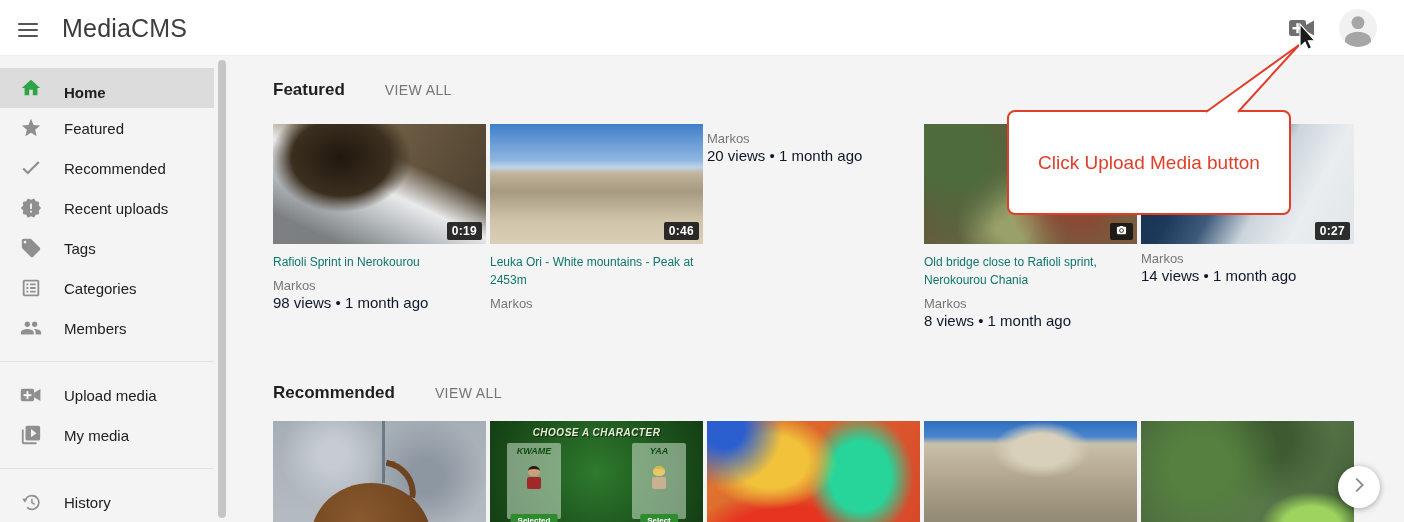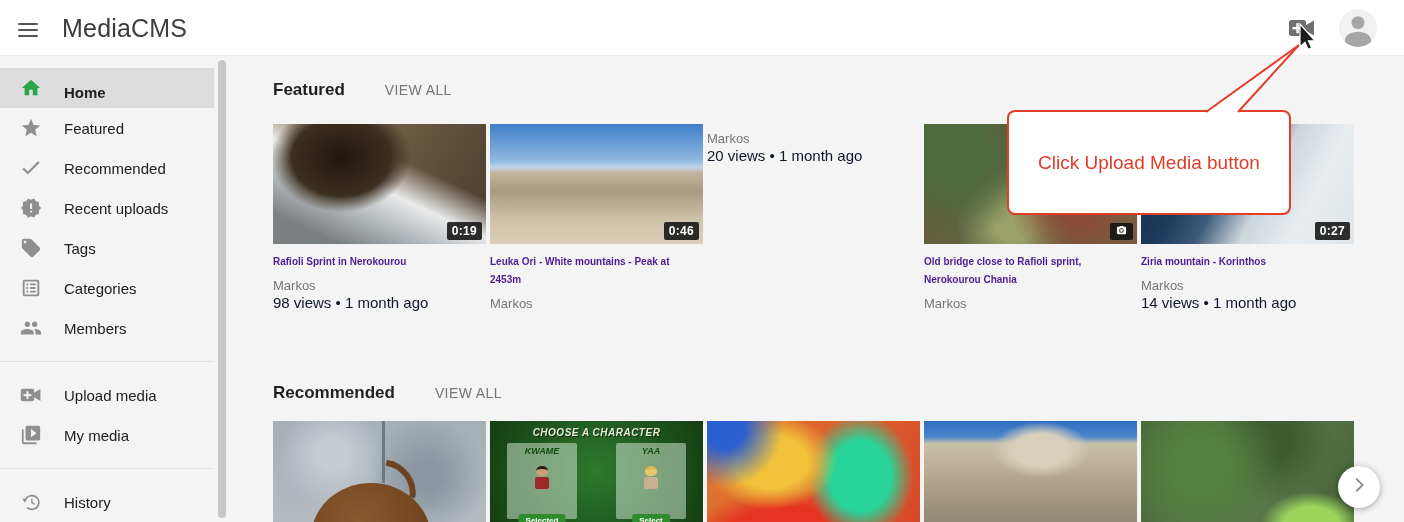--- a/index.html
+++ b/index.html
@@ -58,21 +58,21 @@
   .sec2 .row { margin-top:18px; }
 
   .card { width:213px; flex:0 0 213px; }
   .thumb { position:relative; width:213px; height:120px; cursor:pointer; overflow:hidden; }
   .dur {
     position:absolute; right:4px; bottom:4px; background:rgba(18,18,18,.88); color:#fff;
     font-size:12px; font-weight:700; padding:2px 5px; border-radius:2px; letter-spacing:.3px;
   }
   .dur.cam { padding:2px 5px 1px; }
   .card .title {
-    margin-top:9px; font-size:10px; font-weight:700; color:#4c1d95; line-height:18px; cursor:pointer;
+    margin-top:9px; font-size:12px; font-weight:400; color:#0f766e; line-height:18px; cursor:pointer;
     display:-webkit-box; -webkit-line-clamp:2; -webkit-box-orient:vertical; overflow:hidden;
   }
   .card .author { margin-top:6px; font-size:13px; color:#767676; line-height:17px; cursor:pointer; }
   .card .meta { font-size:15px; color:#0f172a; line-height:17px; }
 
   
   .t-f1 { background:
     radial-gradient(ellipse 90px 70px at 32% 28%, #20170e 0%, #3b2f1f 55%, rgba(59,47,31,0) 78%),
     linear-gradient(205deg, rgba(59,47,31,0) 34%, rgba(240,242,244,.95) 52%, rgba(186,193,199,.92) 68%, rgba(124,131,137,.88) 86%),
     linear-gradient(120deg, #8a7758 0%, #6e5d44 45%, #463a2a 100%); }
@@ -94,21 +94,21 @@
     radial-gradient(circle at 28% 28%, #c6ccd2 0 8%, rgba(198,204,210,0) 30%),
     radial-gradient(circle at 72% 46%, #8d97a1 0 10%, rgba(141,151,161,0) 36%),
     linear-gradient(#a6aeb6,#b7bdc3); }
   .pumpkin { position:absolute; left:18%; top:52%; width:120px; height:110px; border-radius:50%;
     background:radial-gradient(circle at 40% 35%, #8a5a2e, #6e431f 70%); }
   .pumpkin-stem { position:absolute; left:52%; top:34%; width:34px; height:34px; border:6px solid #6e431f;
     border-bottom:none; border-left:none; border-radius:0 100% 0 0; transform:rotate(8deg); }
   .t-r2 { background:radial-gradient(circle at 50% 42%, #2e7a2e 0%, #1d541d 55%, #123a12 100%); }
   .g-title { position:absolute; top:6px; width:100%; text-align:center; font-size:10px; font-weight:700;
     font-style:italic; color:#e8ecd4; letter-spacing:.5px; text-shadow:1px 1px 0 #0a2a0a; }
-  .g-panel { position:absolute; top:22px; width:70px; height:76px; background:rgba(205,225,205,.55); border-radius:2px; }
+  .g-panel { position:absolute; top:22px; width:54px; height:76px; background:rgba(205,225,205,.55); border-radius:2px; }
   .g-panel.left { left:17px; } .g-panel.right { right:17px; }
   .g-name { text-align:center; font-size:9px; font-weight:700; color:#0f4d0f; margin-top:3px; font-style:italic; }
   .g-sprite { width:16px; height:26px; margin:10px auto 0; position:relative; }
   .g-sprite .gs-head { width:12px; height:10px; border-radius:50% 50% 40% 40%; margin:0 auto; }
   .g-sprite .gs-body { width:14px; height:12px; margin:1px auto 0; border-radius:2px; }
   .g-btn { position:absolute; bottom:-8px; left:50%; transform:translateX(-50%); background:#2e8b2e; color:#fff;
     font-size:8px; font-weight:700; padding:2px 7px; border-radius:2px; white-space:nowrap; }
   .t-r3 { background:
     radial-gradient(circle at 8% 6%, #2b5fd0 0 9%, rgba(43,95,208,0) 26%),
     radial-gradient(ellipse 92px 66px at 30% 34%, #f2c23a 0 40%, rgba(242,194,58,0) 72%),
@@ -299,26 +299,26 @@
         <div class="meta">20 views • 1 month ago</div>
       </div>
       <div class="card">
         <div class="thumb t-f4">
           <span class="dur cam"><svg width="13" height="11" viewBox="0 0 24 24">
                 <path fill="#fff" d="M12 15.2a3.2 3.2 0 100-6.4 3.2 3.2 0 000 6.4zM9 2l-1.83 2H4c-1.1 0-2 .9-2 2v12c0 1.1.9 2 2 2h16c1.1 0 2-.9 2-2V6c0-1.1-.9-2-2-2h-3.17L15 2H9zm3 15a5 5 0 110-10 5 5 0 010 10z"></path>
               </svg></span>
         </div>
         <div class="title">Old bridge close to Rafioli sprint, Nerokourou Chania</div>
         <div class="author">Markos</div>
+        <div class="meta">8 views • 1 month ago</div>
       </div>
       <div class="card">
         <div class="thumb t-f5">
           <span class="dur">0:27</span>
         </div>
-        <div class="title">Ziria mountain - Korinthos</div>
         <div class="author">Markos</div>
         <div class="meta">14 views • 1 month ago</div>
       </div>
     </div>
   </div>
 
   <div class="sec2">
     <div class="sec-head">
       <span class="sec-title">Recommended</span>
       <span class="view-all">VIEW ALL</span>

